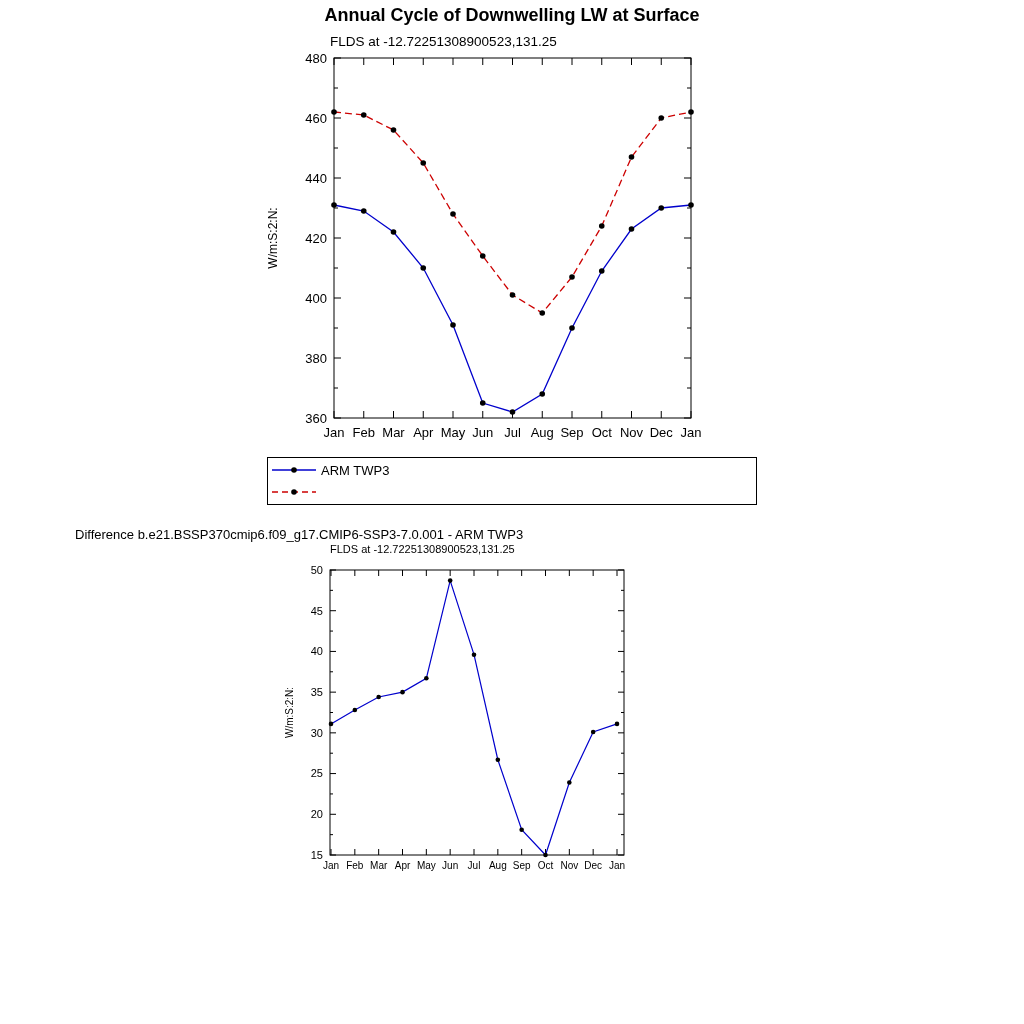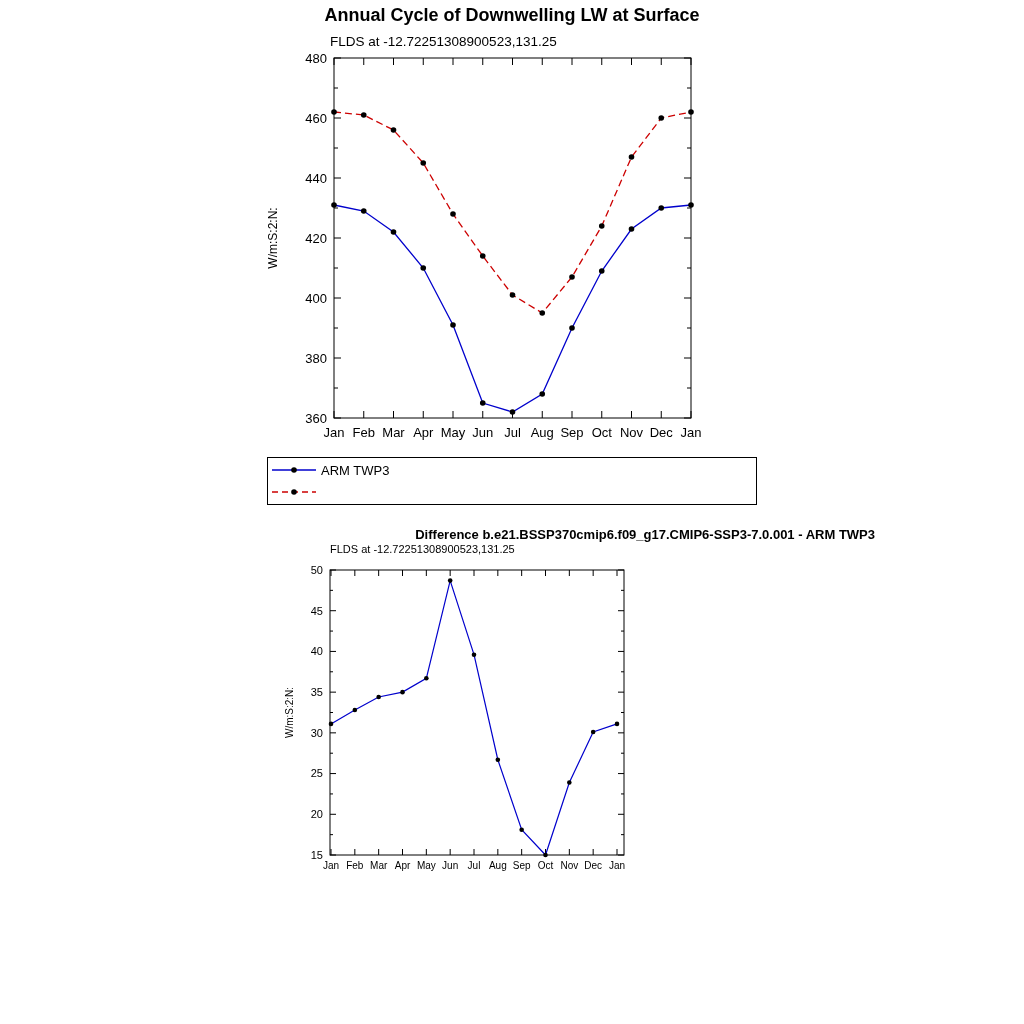--- a/index.html
+++ b/index.html
@@ -3,22 +3,22 @@
 <meta charset="utf-8">
 <style>
   html,body{margin:0;padding:0;background:#ffffff;}
   .page{
     position:relative;width:1024px;height:1024px;background:#ffffff;
     font-family:"Liberation Sans", sans-serif;color:#000;overflow:hidden;
   }
   .title1{position:absolute;top:5px;left:0;width:1024px;text-align:center;
     font-size:18px;font-weight:bold;}
   .subtitle1{position:absolute;top:34px;left:330px;font-size:13.5px;}
-  .title2{position:absolute;top:527px;left:75px;width:800px;text-align:right;
-    font-size:13px;font-weight:bold;}
+  .title2{position:absolute;top:527px;left:75px;width:800px;text-align:left;
+    font-size:13px;font-weight:normal;}
   .subtitle2{position:absolute;top:543px;left:330px;font-size:11px;}
   svg.canvas{position:absolute;left:0;top:0;}
   .legend{
     position:absolute;left:267px;top:457px;width:490px;height:48px;
     border:1px solid #000;box-sizing:border-box;background:#fff;
     display:flex;flex-direction:column;justify-content:space-evenly;padding:1px 0;
   }
   .legend-row{display:flex;align-items:center;height:22px;}
   .legend-sample{margin-left:3px;flex:0 0 auto;}
   .legend-label{font-size:13px;margin-left:4px;white-space:nowrap;}

